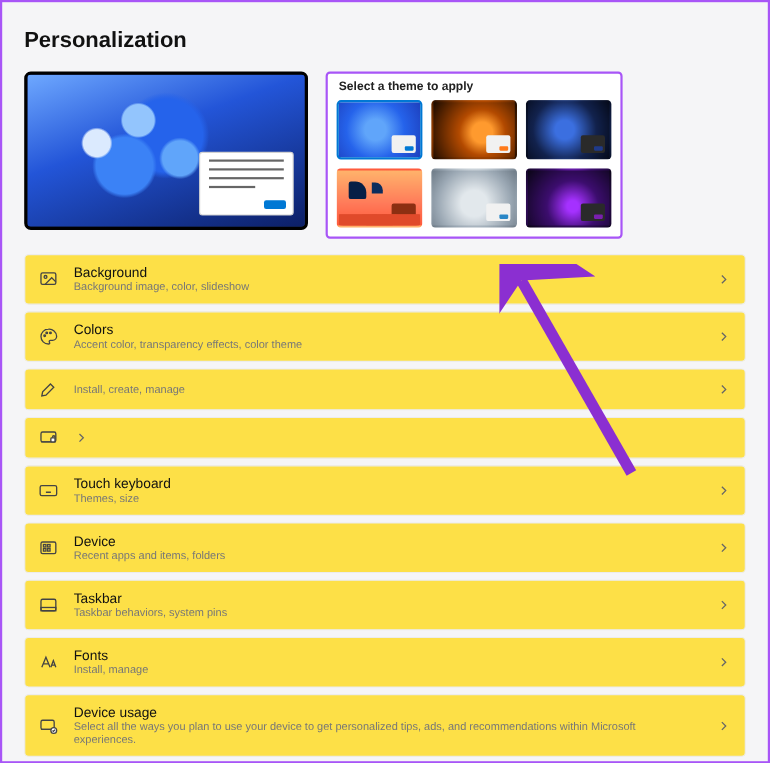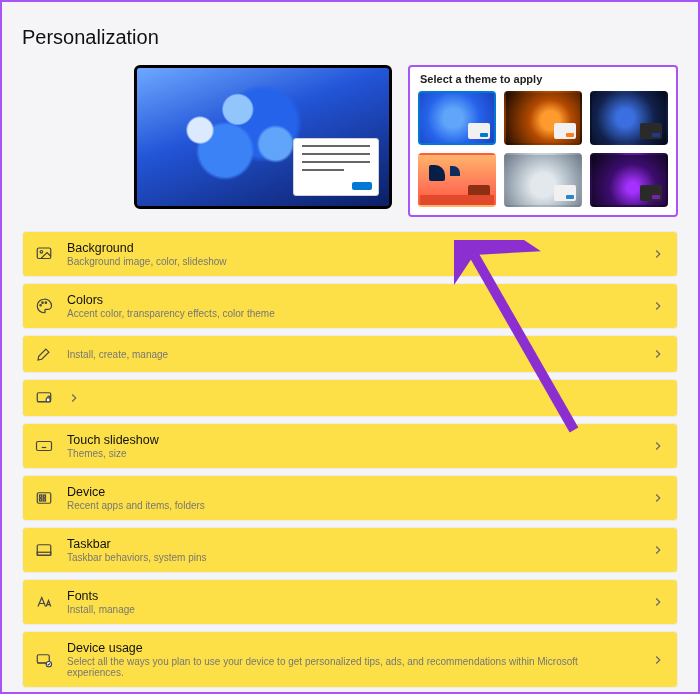--- a/index.html
+++ b/index.html
@@ -10,29 +10,28 @@
     height: 694px;
     border: 2px solid #a855f7;
     position: relative;
     overflow: hidden;
   }
   .page {
     padding: 18px 20px 20px 20px;
   }
   h1.page-title {
     font-size: 20px;
-    font-weight: 400;
+    font-weight: 700;
     color: #111;
     margin: 6px 0 16px 0;
   }
   .top-row {
     display: flex;
     gap: 16px;
     margin-bottom: 14px;
-    justify-content: flex-end;
   }
   
   .preview {
     width: 258px;
     height: 144px;
     border: 3px solid #000;
     border-radius: 6px;
     background: #1e3a8a;
     position: relative;
     overflow: hidden;
@@ -284,21 +283,21 @@
           </svg></span>
       </div>
       <div class="row">
         <span class="icon">
           <svg viewBox="0 0 24 24" fill="none" stroke="currentColor" stroke-width="1.6">
             <rect x="2" y="6" width="20" height="12" rx="2"></rect>
             <path d="M6 10h0M10 10h0M14 10h0M18 10h0M6 14h0M18 14h0M9 14h6"></path>
           </svg>
         </span>
         <div class="txt">
-          <div class="title">Touch slideshow</div>
+          <div class="title">Touch keyboard</div>
           <div class="sub">Themes, size</div>
         </div>
         <span class="chev"><svg viewBox="0 0 24 24" fill="none" stroke="currentColor" stroke-width="2">
             <path d="M9 6l6 6-6 6"></path>
           </svg></span>
       </div>
       <div class="row">
         <span class="icon">
           <svg viewBox="0 0 24 24" fill="none" stroke="currentColor" stroke-width="1.6">
             <rect x="3" y="5" width="18" height="14" rx="2"></rect>

